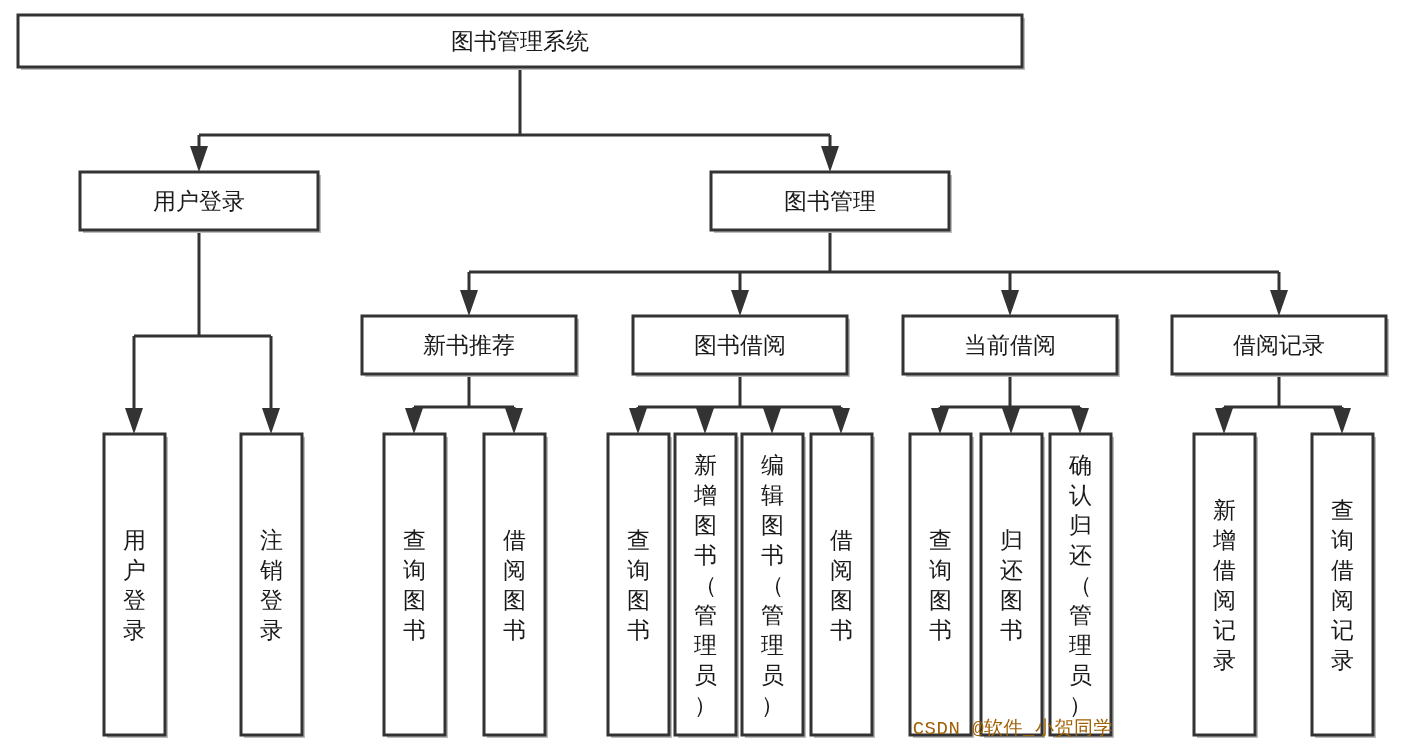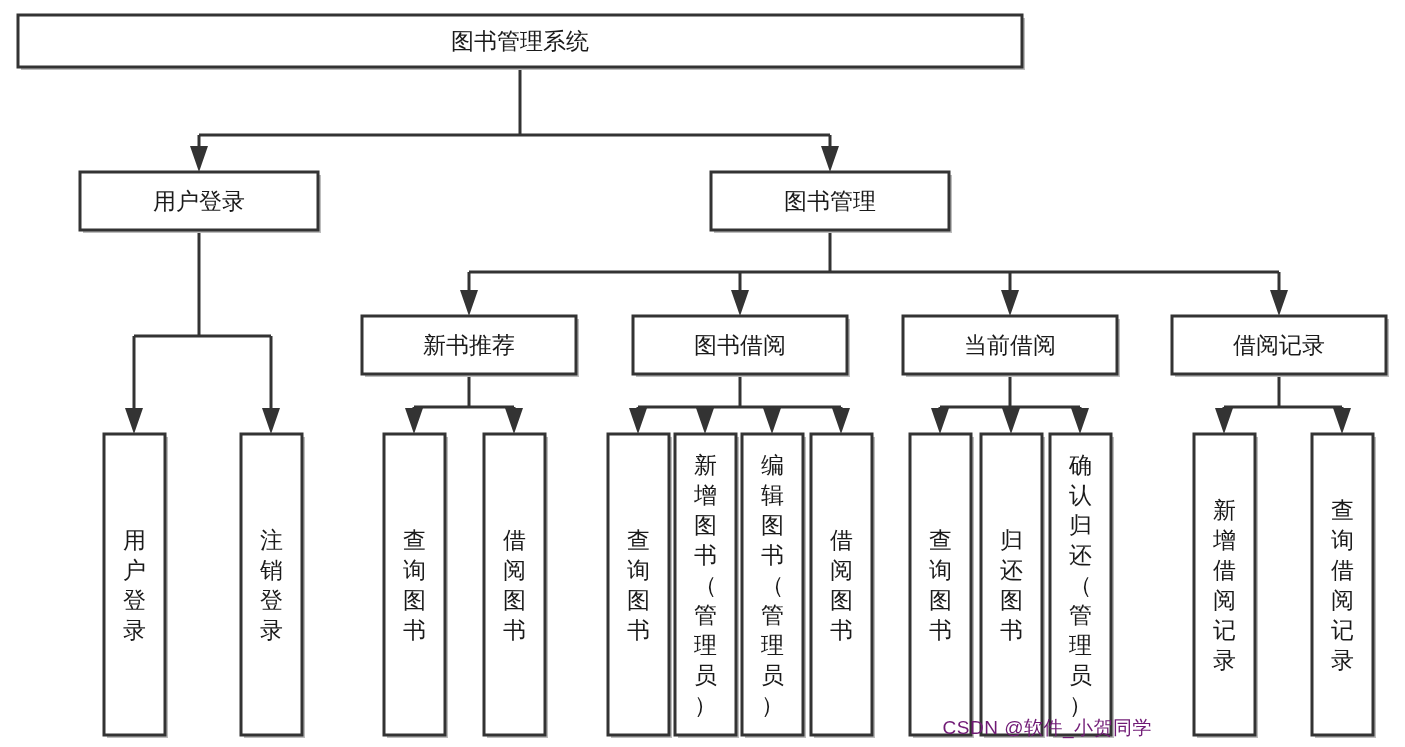--- a/index.html
+++ b/index.html
@@ -12,21 +12,20 @@
     width: 1405px;
     height: 747px;
     overflow: hidden;
     font-family: "DejaVu Sans", "Liberation Sans", sans-serif;
   }
   #diagram-root {
     position: relative;
     width: 1129px;
     height: 747px;
     background: #ffffff;
-    padding-left: 23px;
   }
   svg.diagram-canvas {
     position: absolute;
     left: 0;
     top: 0;
     width: 1405px;
     height: 747px;
     display: block;
   }
   .node-box {
@@ -56,25 +55,25 @@
     dominant-baseline: middle;
   }
   .node-label-v {
     fill: #1a1a1a;
     font-family: "DejaVu Sans", "Liberation Sans", sans-serif;
     font-size: 23px;
     text-anchor: middle;
   }
   .watermark-text {
     position: absolute;
-    right: 0;
+    right: 16px;
     bottom: 6px;
-    color: #701a75;
+    color: #a16207;
     font-size: 19px;
-    font-family: Liberation Sans, sans-serif;
+    font-family: Liberation Mono, monospace;
     white-space: nowrap;
     letter-spacing: 0.5px;
     pointer-events: none;
   }
 </style>
 </head>
 <body>
 
 <div id="diagram-root">
   <svg class="diagram-canvas" viewBox="0 0 1405 747">

